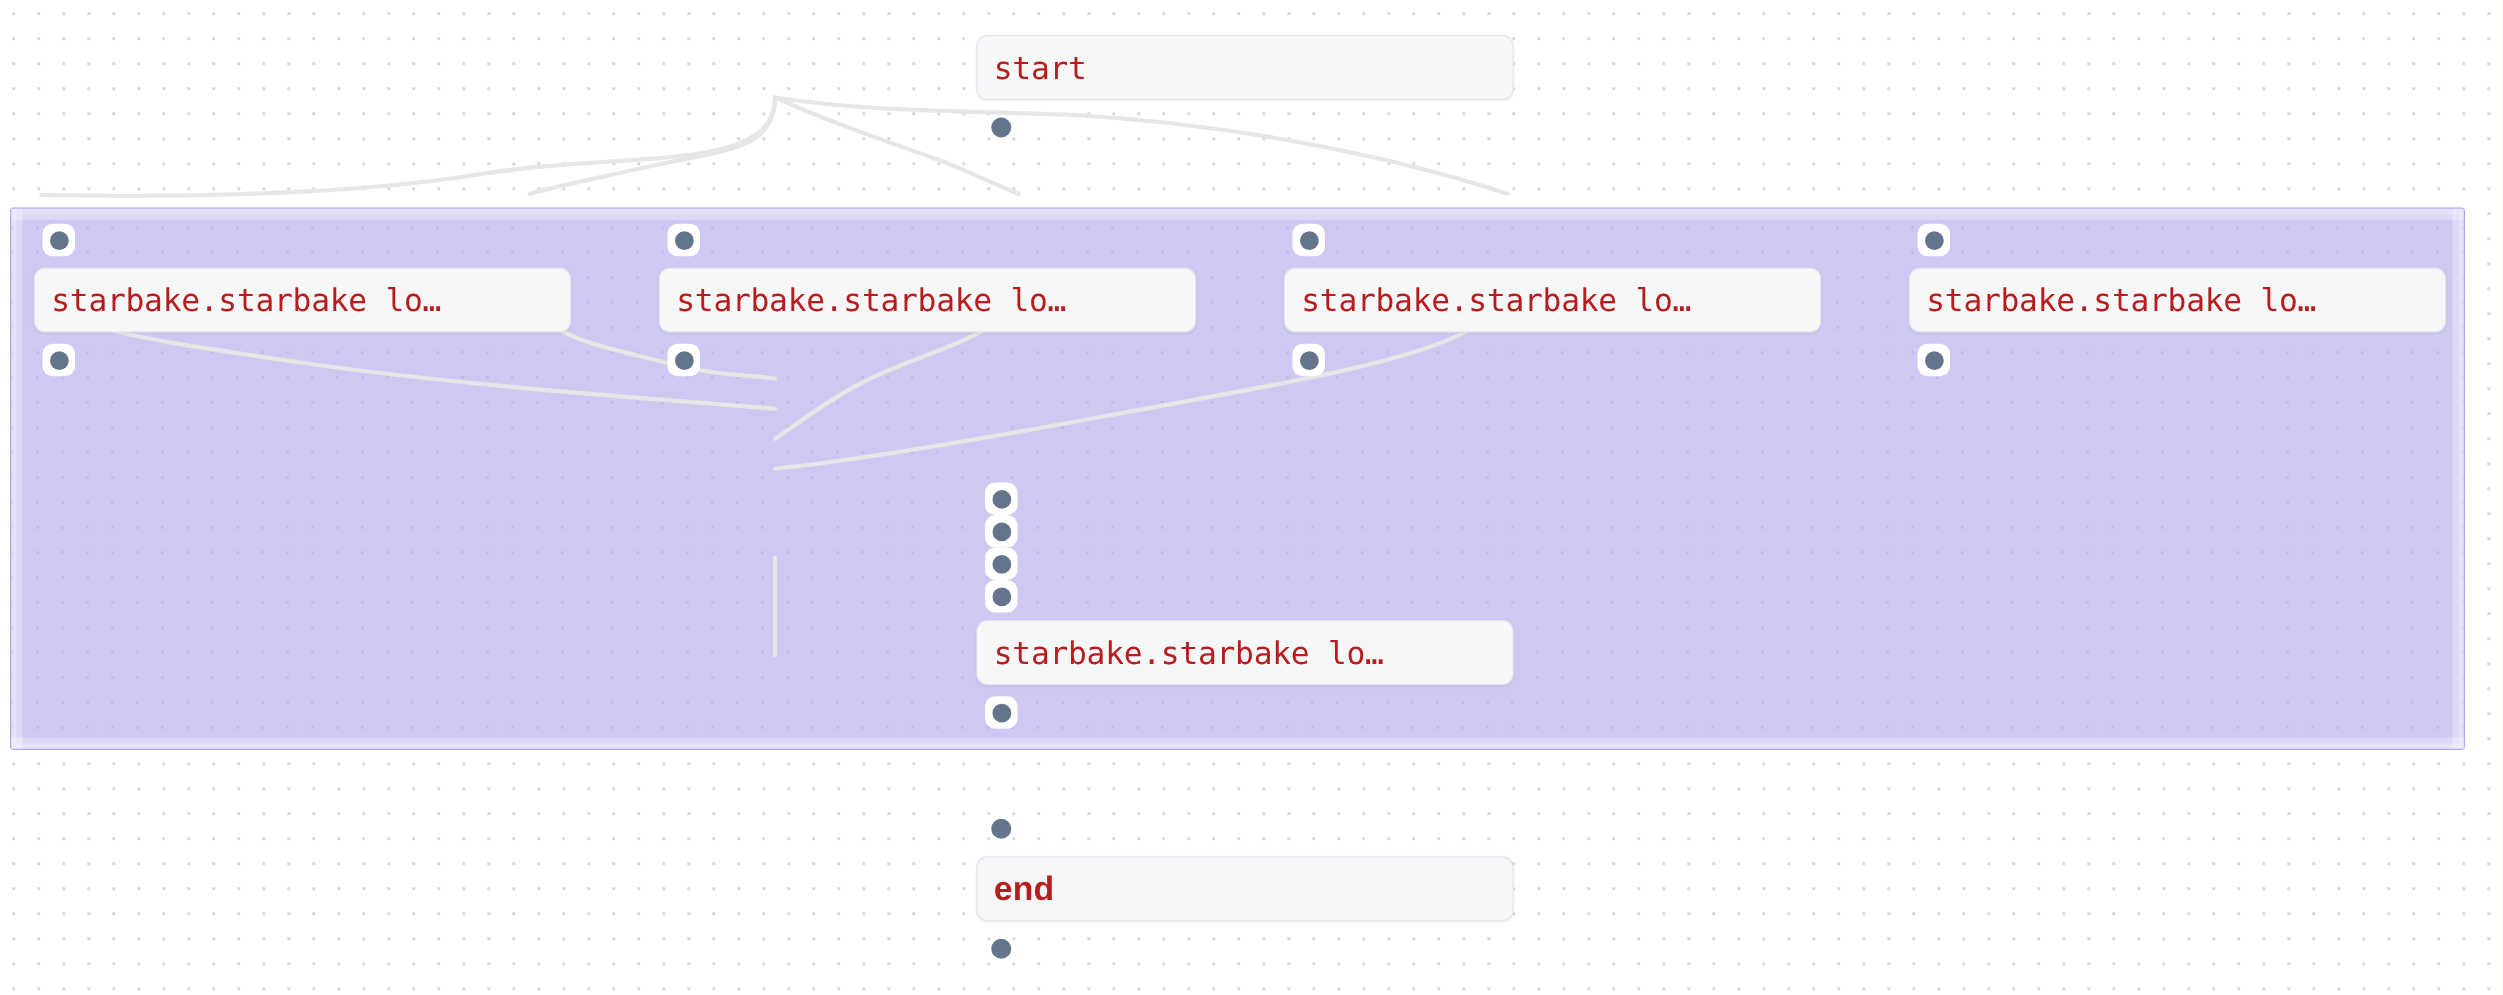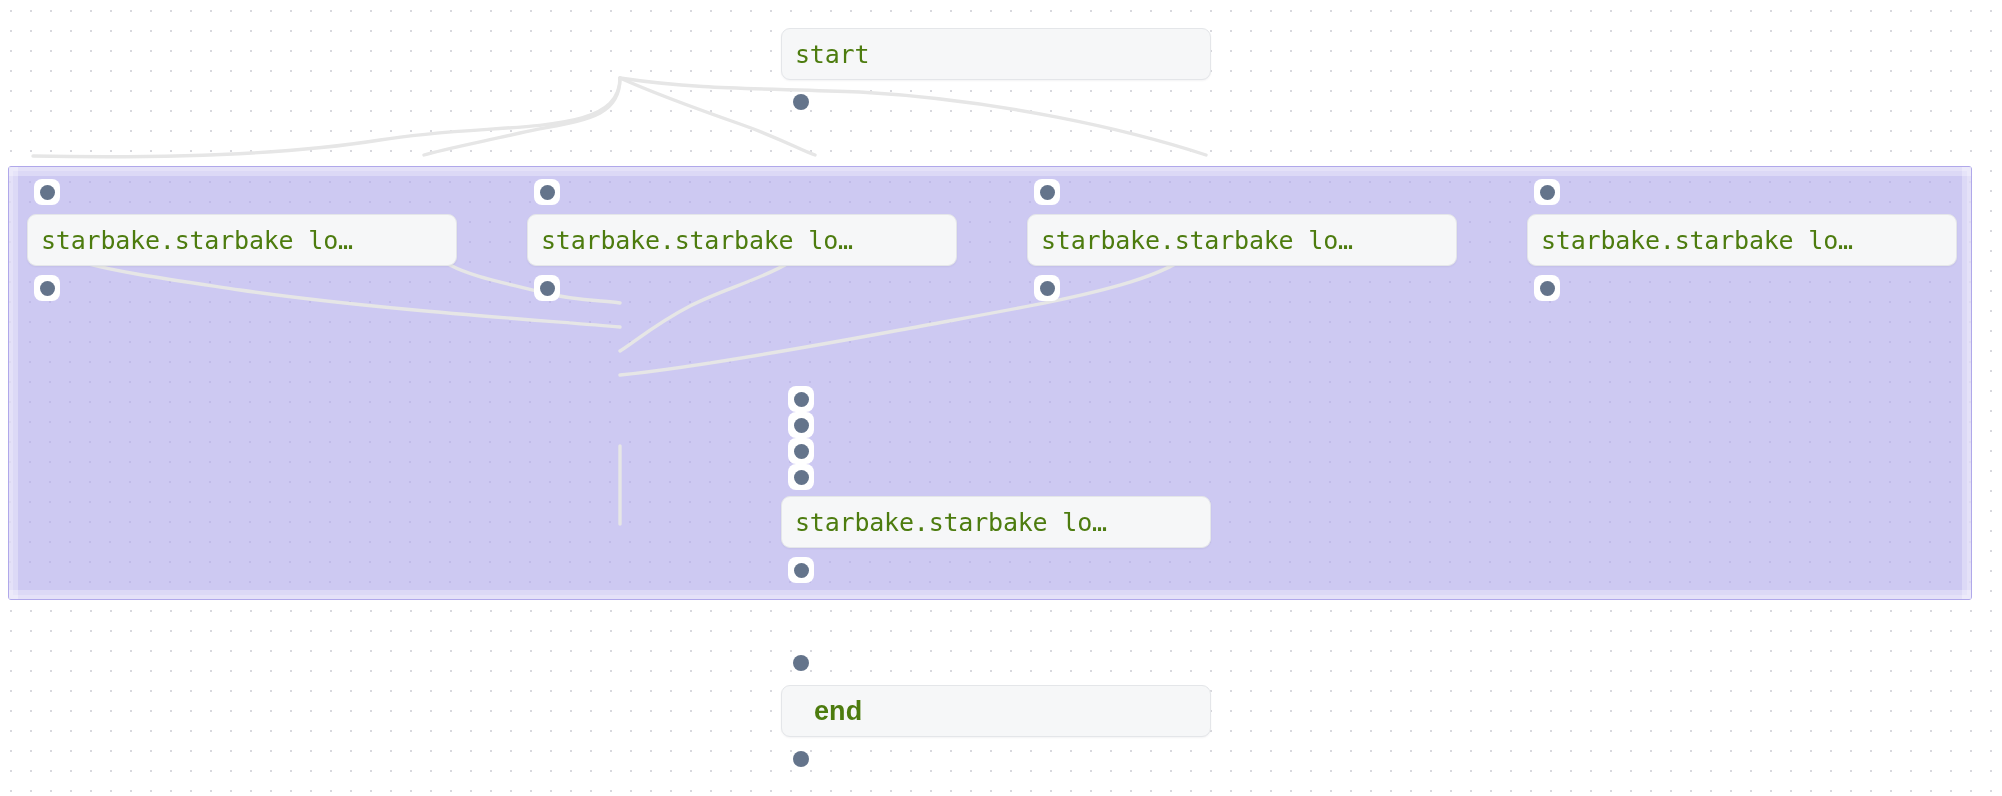--- a/index.html
+++ b/index.html
@@ -100,31 +100,30 @@
     display: flex;
     align-items: center;
     padding: 0 13px;
     overflow: hidden;
     box-shadow: 0 1px 2px rgba(16,24,40,0.05);
   }
   .node-label {
     font-family: "DejaVu Sans Mono", "Liberation Mono", monospace;
     font-size: 25px;
     line-height: 1;
-    color: #4d7c0f;
+    color: #b91c1c;
     white-space: nowrap;
     overflow: hidden;
     letter-spacing: -0.2px;
   }
   .node-label.sans {
     font-family: "Liberation Sans", sans-serif;
     font-weight: 600;
     font-size: 27px;
     letter-spacing: 0.1px;
-    margin-left: 19px;
   }
 
   
   .handle {
     position: absolute;
     width: 26px;
     height: 26px;
     background: #ffffff;
     border-radius: 8px;
     display: flex;

